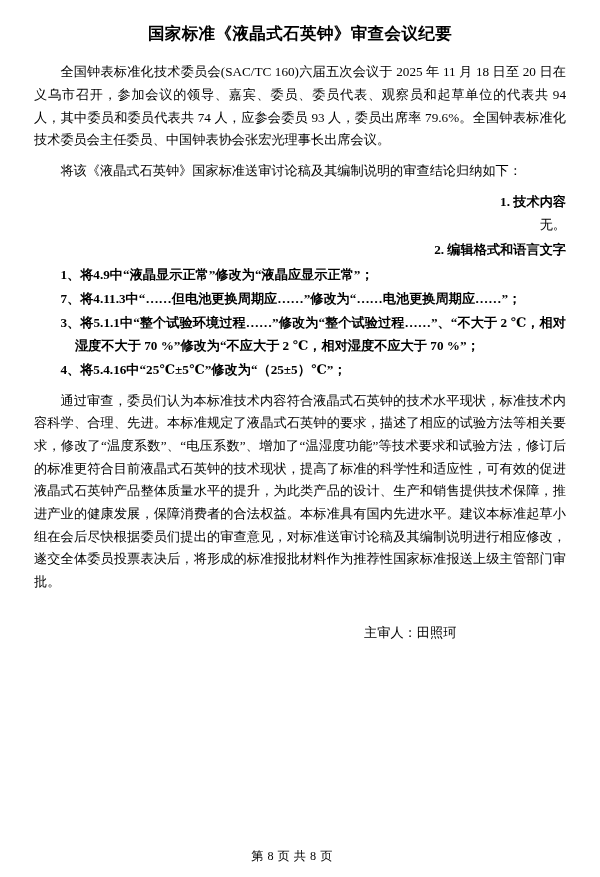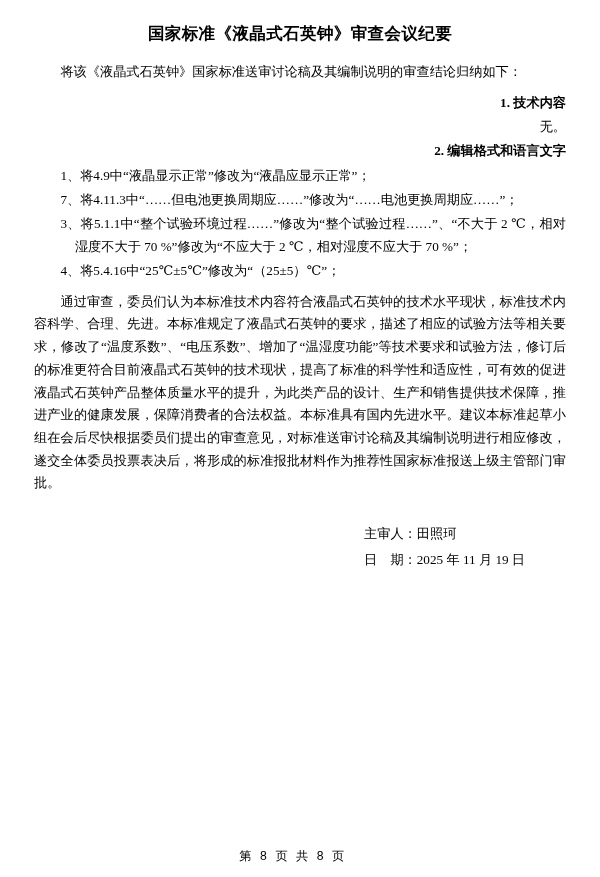--- a/index.html
+++ b/index.html
@@ -65,50 +65,51 @@
     list-style: none;
   }
   .sublist > li {
     font-size: 13.2px;
     line-height: 1.74;
     margin: 0 0 1px 0;
     padding-left: 3.1em;
     text-indent: -1.1em;
     text-align: justify;
     text-justify: inter-ideograph;
+    font-weight: bold;
   }
   .sign-block {
     margin-top: 26px;
     font-size: 13.2px;
     line-height: 2.0;
   }
   .sign-row {
     padding-left: 330px;
   }
   .sign-row .label {
     display: inline-block;
   }
   .footer {
     position: absolute;
     left: 0;
     right: 16px;
     bottom: 12px;
     text-align: center;
     font-size: 12.2px;
     letter-spacing: 0.5px;
-    font-family: Liberation Mono, monospace;
   }
 </style>
 </head>
 <body>
 
 <div class="page">
 
   <h1 class="doc-title">国家标准《液晶式石英钟》审查会议纪要</h1>
 
+  <p class="para">全国钟表标准化技术委员会(SAC/TC 160)六届五次会议于 2025 年 11 月 18 日至 20 日在义乌市召开，参加会议的领导、嘉宾、委员、委员代表、观察员和起草单位的代表共 94 人，其中委员和委员代表共 74 人，应参会委员 93 人，委员出席率 79.6%。全国钟表标准化技术委员会主任委员、中国钟表协会张宏光理事长出席会议。</p>
   <p class="para">将该《液晶式石英钟》国家标准送审讨论稿及其编制说明的审查结论归纳如下：</p>
 
   <ul class="numlist">
     <li>
       <span>1.</span>
       <span>技术内容</span>
       <span class="sub">无。</span>
     </li>
   </ul>
 
@@ -125,20 +126,17 @@
     <li>3、将5.1.1中“整个试验环境过程……”修改为“整个试验过程……”、“不大于 2 ℃，相对湿度不大于 70 %”修改为“不应大于 2 ℃，相对湿度不应大于 70 %”；</li>
     <li>4、将5.4.16中“25℃±5℃”修改为“（25±5）℃”；</li>
   </ul>
 
   <p class="para">通过审查，委员们认为本标准技术内容符合液晶式石英钟的技术水平现状，标准技术内容科学、合理、先进。本标准规定了液晶式石英钟的要求，描述了相应的试验方法等相关要求，修改了“温度系数”、“电压系数”、增加了“温湿度功能”等技术要求和试验方法，修订后的标准更符合目前液晶式石英钟的技术现状，提高了标准的科学性和适应性，可有效的促进液晶式石英钟产品整体质量水平的提升，为此类产品的设计、生产和销售提供技术保障，推进产业的健康发展，保障消费者的合法权益。本标准具有国内先进水平。建议本标准起草小组在会后尽快根据委员们提出的审查意见，对标准送审讨论稿及其编制说明进行相应修改，遂交全体委员投票表决后，将形成的标准报批材料作为推荐性国家标准报送上级主管部门审批。</p>
 
   <div class="sign-block">
     <div class="sign-row">
       <span class="label">主审人：</span><span>田照珂</span>
     </div>
-    <div class="sign-row">
-      <span class="label">日　期：</span><span>2025 年 11 月 19 日</span>
-    </div>
   </div>
 
   <div class="footer">第 8 页 共 8 页</div>
 
 </div>
 
 </body></html>

